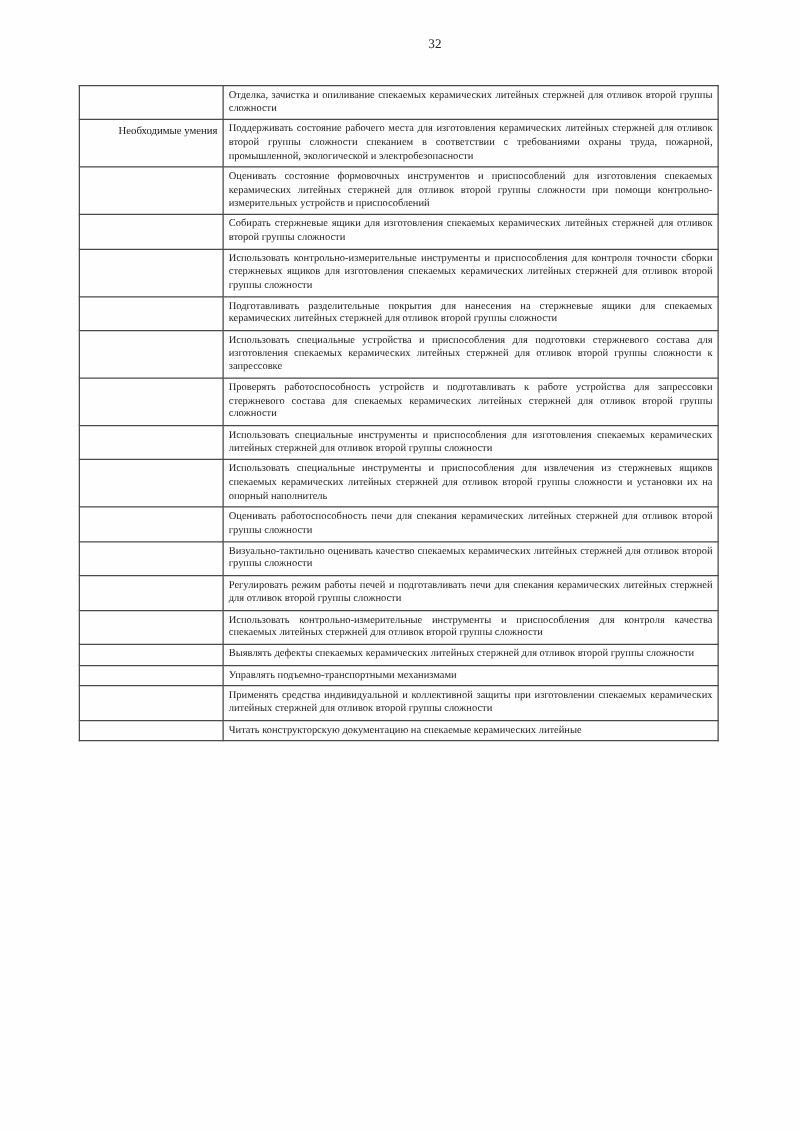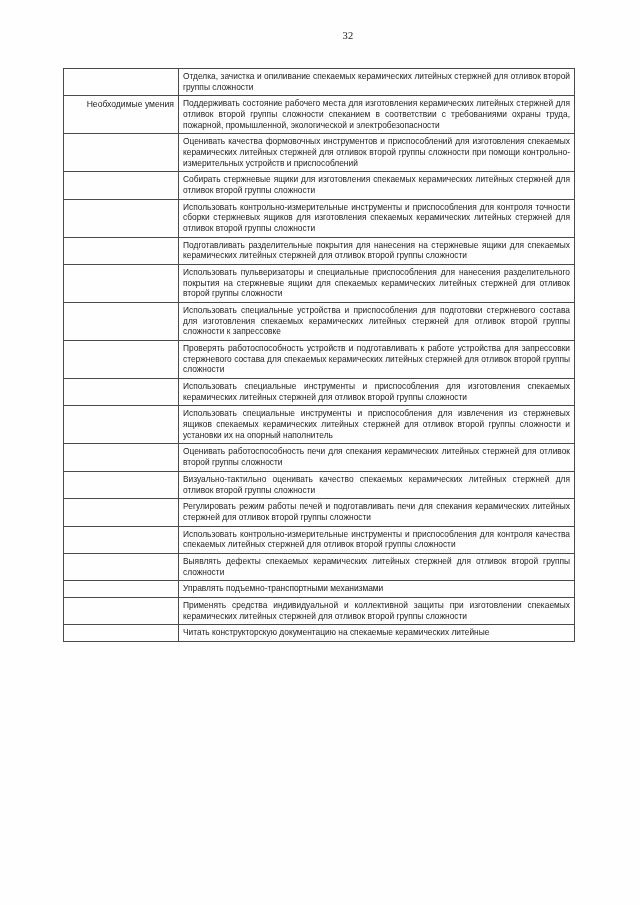--- a/index.html
+++ b/index.html
@@ -41,21 +41,21 @@
   }
   .doc-table td {
     border: 1px solid #4a4a4a;
     vertical-align: top;
     padding: 2px 4px 3px 4px;
     font-size: 8.4px;
     line-height: 1.27;
     text-align: justify;
     text-justify: inter-word;
     color: #1c1c1c;
-    font-family: Liberation Sans, sans-serif;
+    font-family: Liberation Serif, serif;
   }
   .col-label {
     width: 104px;
   }
   td.label-cell {
     font-size: 8.6px;
     text-align: right;
     padding-left: 6px;
     padding-top: 3px;
   }
@@ -75,42 +75,38 @@
         <td>Отделка, зачистка и опиливание спекаемых керамических литейных стержней для отливок второй группы сложности</td>
       </tr>
 
       <tr>
         <td class="col-label label-cell">Необходимые умения</td>
         <td>Поддерживать состояние рабочего места для изготовления керамических литейных стержней для отливок второй группы сложности спеканием в соответствии с требованиями охраны труда, пожарной, промышленной, экологической и электробезопасности</td>
       </tr>
 
       <tr>
         <td class="col-label label-cell"></td>
-        <td>Оценивать качества формовочных инструментов и приспособлений для изготовления спекаемых керамических литейных стержней для отливок второй группы сложности при помощи контрольно-измерительных устройств и приспособлений</td>
+        <td>Оценивать состояние формовочных инструментов и приспособлений для изготовления спекаемых керамических литейных стержней для отливок второй группы сложности при помощи контрольно-измерительных устройств и приспособлений</td>
       </tr>
 
       <tr>
         <td class="col-label label-cell"></td>
         <td>Собирать стержневые ящики для изготовления спекаемых керамических литейных стержней для отливок второй группы сложности</td>
       </tr>
 
       <tr>
         <td class="col-label label-cell"></td>
         <td>Использовать контрольно-измерительные инструменты и приспособления для контроля точности сборки стержневых ящиков для изготовления спекаемых керамических литейных стержней для отливок второй группы сложности</td>
       </tr>
 
       <tr>
         <td class="col-label label-cell"></td>
         <td>Подготавливать разделительные покрытия для нанесения на стержневые ящики для спекаемых керамических литейных стержней для отливок второй группы сложности</td>
       </tr>
 
-      <tr>
-        <td class="col-label label-cell"></td>
-        <td>Использовать пульверизаторы и специальные приспособления для нанесения разделительного покрытия на стержневые ящики для спекаемых керамических литейных стержней для отливок второй группы сложности</td>
-      </tr>
 
       <tr>
         <td class="col-label label-cell"></td>
         <td>Использовать специальные устройства и приспособления для подготовки стержневого состава для изготовления спекаемых керамических литейных стержней для отливок второй группы сложности к запрессовке</td>
       </tr>
 
       <tr>
         <td class="col-label label-cell"></td>
         <td>Проверять работоспособность устройств и подготавливать к работе устройства для запрессовки стержневого состава для спекаемых керамических литейных стержней для отливок второй группы сложности</td>
       </tr>

